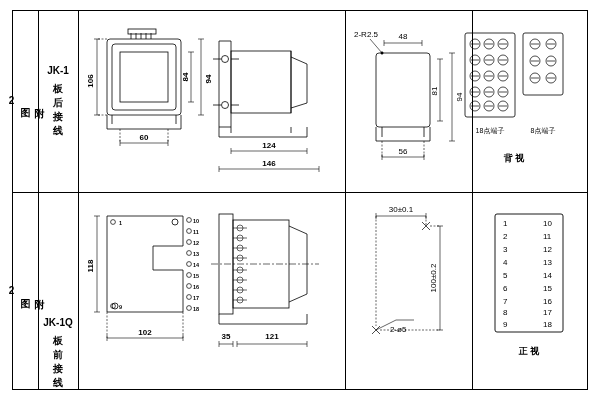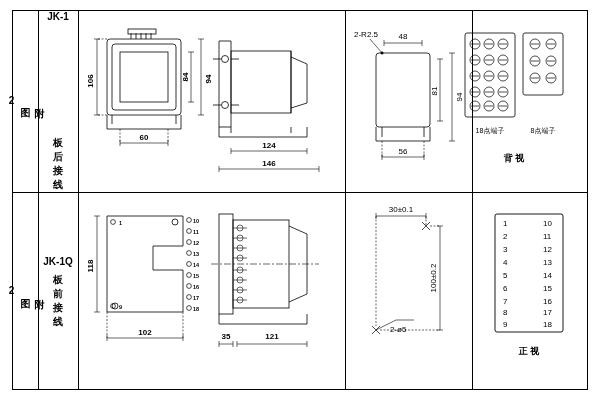--- a/index.html
+++ b/index.html
@@ -79,21 +79,21 @@
   <div class="vline" style="left:78px;"></div>
   <div class="vline" style="left:345px;"></div>
   <div class="vline" style="left:472px;"></div>
 
   <div class="hline" style="top:192px;"></div>
 
   <div class="cell-label" style="left:12px; top:10px; width:26px; height:182px;">
     <span class="vert-text">附<br>图<br>2</span>
   </div>
 
-  <div class="cell-label" style="left:38px; top:10px; width:40px; height:182px; flex-direction:column;justify-content:space-between;">
+  <div class="cell-label" style="left:38px; top:10px; width:40px; height:182px; flex-direction:column;">
     <div style="font-size:10px; font-weight:bold; margin-bottom:5px;">JK-1</div>
     <div style="font-size:10px; font-weight:bold; line-height:14px;">板<br>后<br>接<br>线</div>
   </div>
 
   <div style="position:absolute; left:79px; top:11px; width:266px; height:181px;font-weight:bold;">
     <svg width="266" height="181" viewBox="0 0 266 181">
       <g stroke="#000" fill="none" stroke-width="0.8">
 
         <rect x="28" y="28" width="74" height="76" rx="3"></rect>
         <rect x="33" y="33" width="64" height="66" rx="3"></rect>
@@ -237,21 +237,21 @@
       <text class="tiny" x="33" y="122" text-anchor="middle">18点端子</text>
       <text class="tiny" x="86" y="122" text-anchor="middle">8点端子</text>
       <text class="cap-b" x="57" y="150" text-anchor="middle">背  视</text>
     </svg>
   </div>
 
   <div class="cell-label" style="left:12px; top:193px; width:26px; height:197px;">
     <span class="vert-text">附<br>图<br>2</span>
   </div>
 
-  <div class="cell-label" style="left:38px; top:193px; width:40px; height:197px; flex-direction:column;">
+  <div class="cell-label" style="left:38px; top:193px; width:40px; height:197px; flex-direction:column;justify-content:flex-end;">
     <div style="font-size:10px; font-weight:bold; margin-bottom:5px;">JK-1Q</div>
     <div style="font-size:10px; font-weight:bold; line-height:14px;">板<br>前<br>接<br>线</div>
   </div>
 
   <div style="position:absolute; left:79px; top:194px; width:266px; height:195px;font-weight:bold;">
     <svg width="266" height="195" viewBox="0 0 266 195">
       <g stroke="#000" fill="none" stroke-width="0.8">
 
         <path d="M28 22 L104 22 L104 52 L74 52 L74 76 L104 76 L104 118 L28 118 Z"></path>
         <circle cx="96" cy="28" r="3"></circle>

